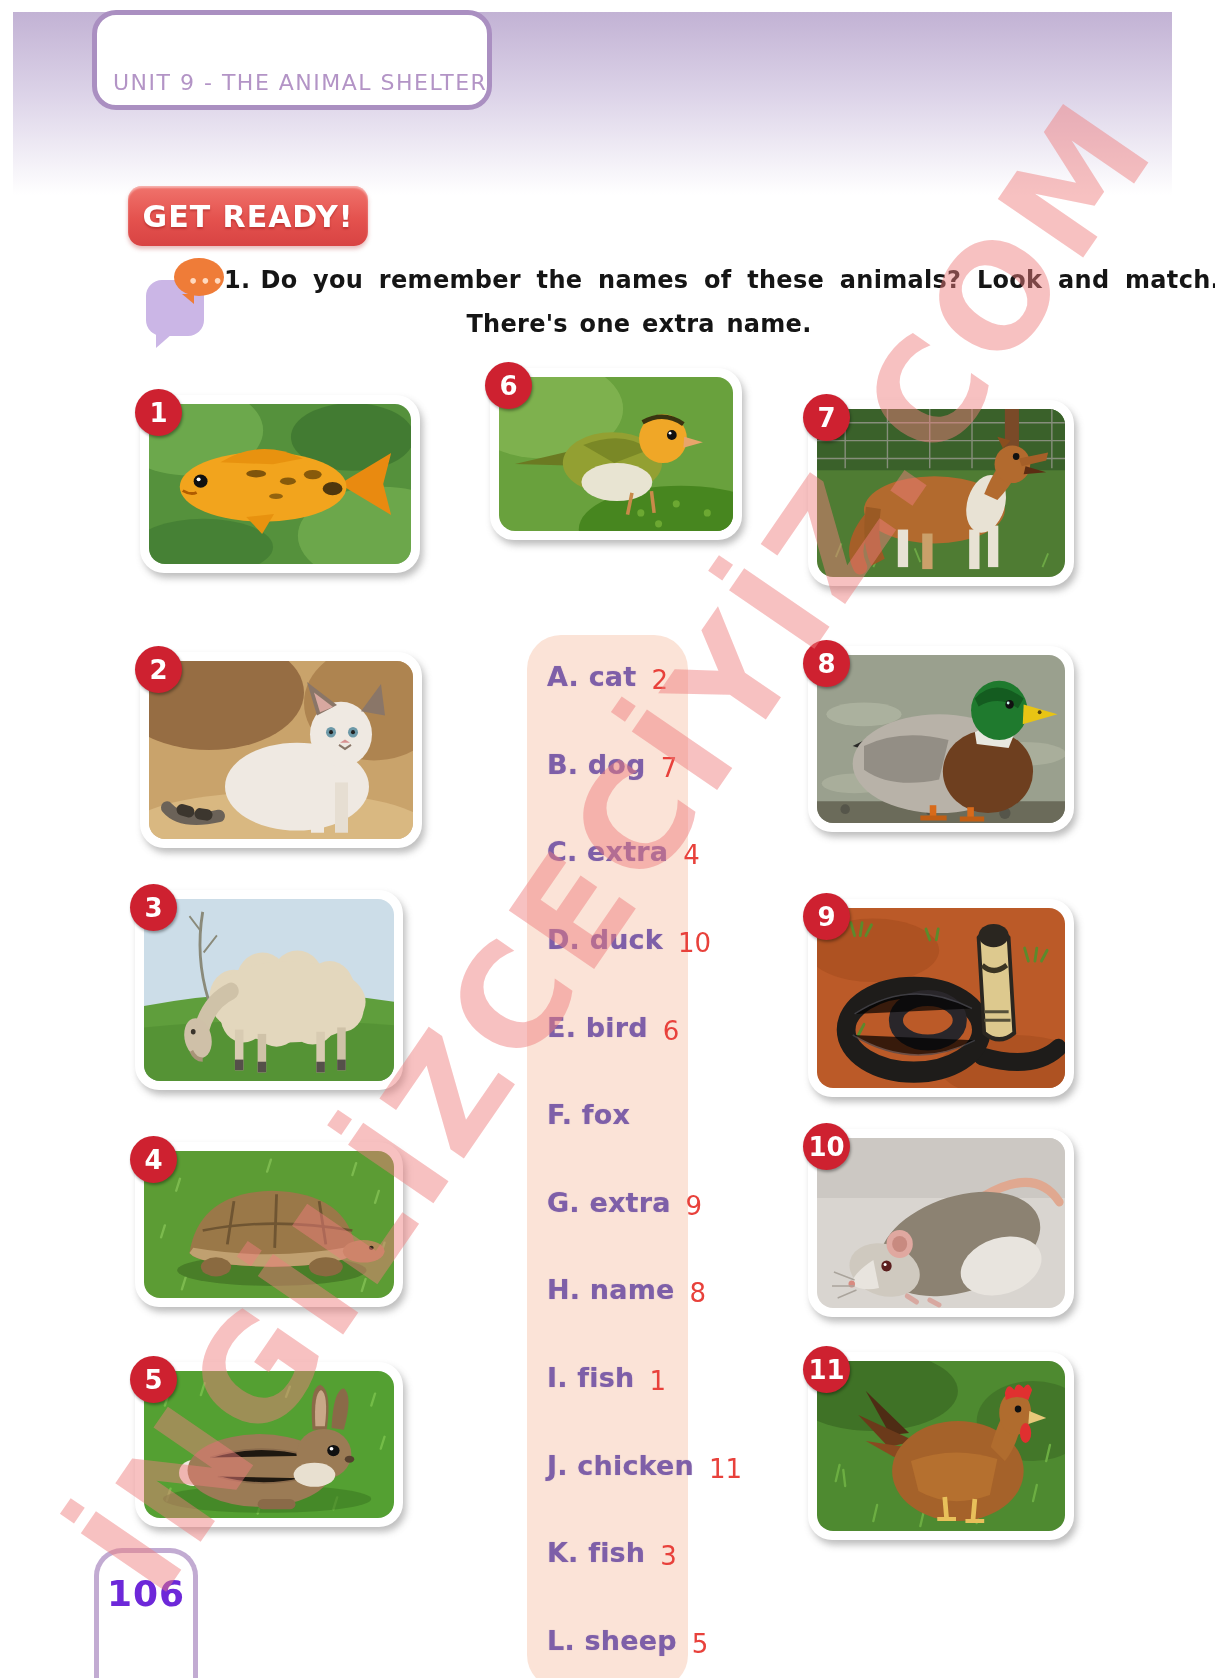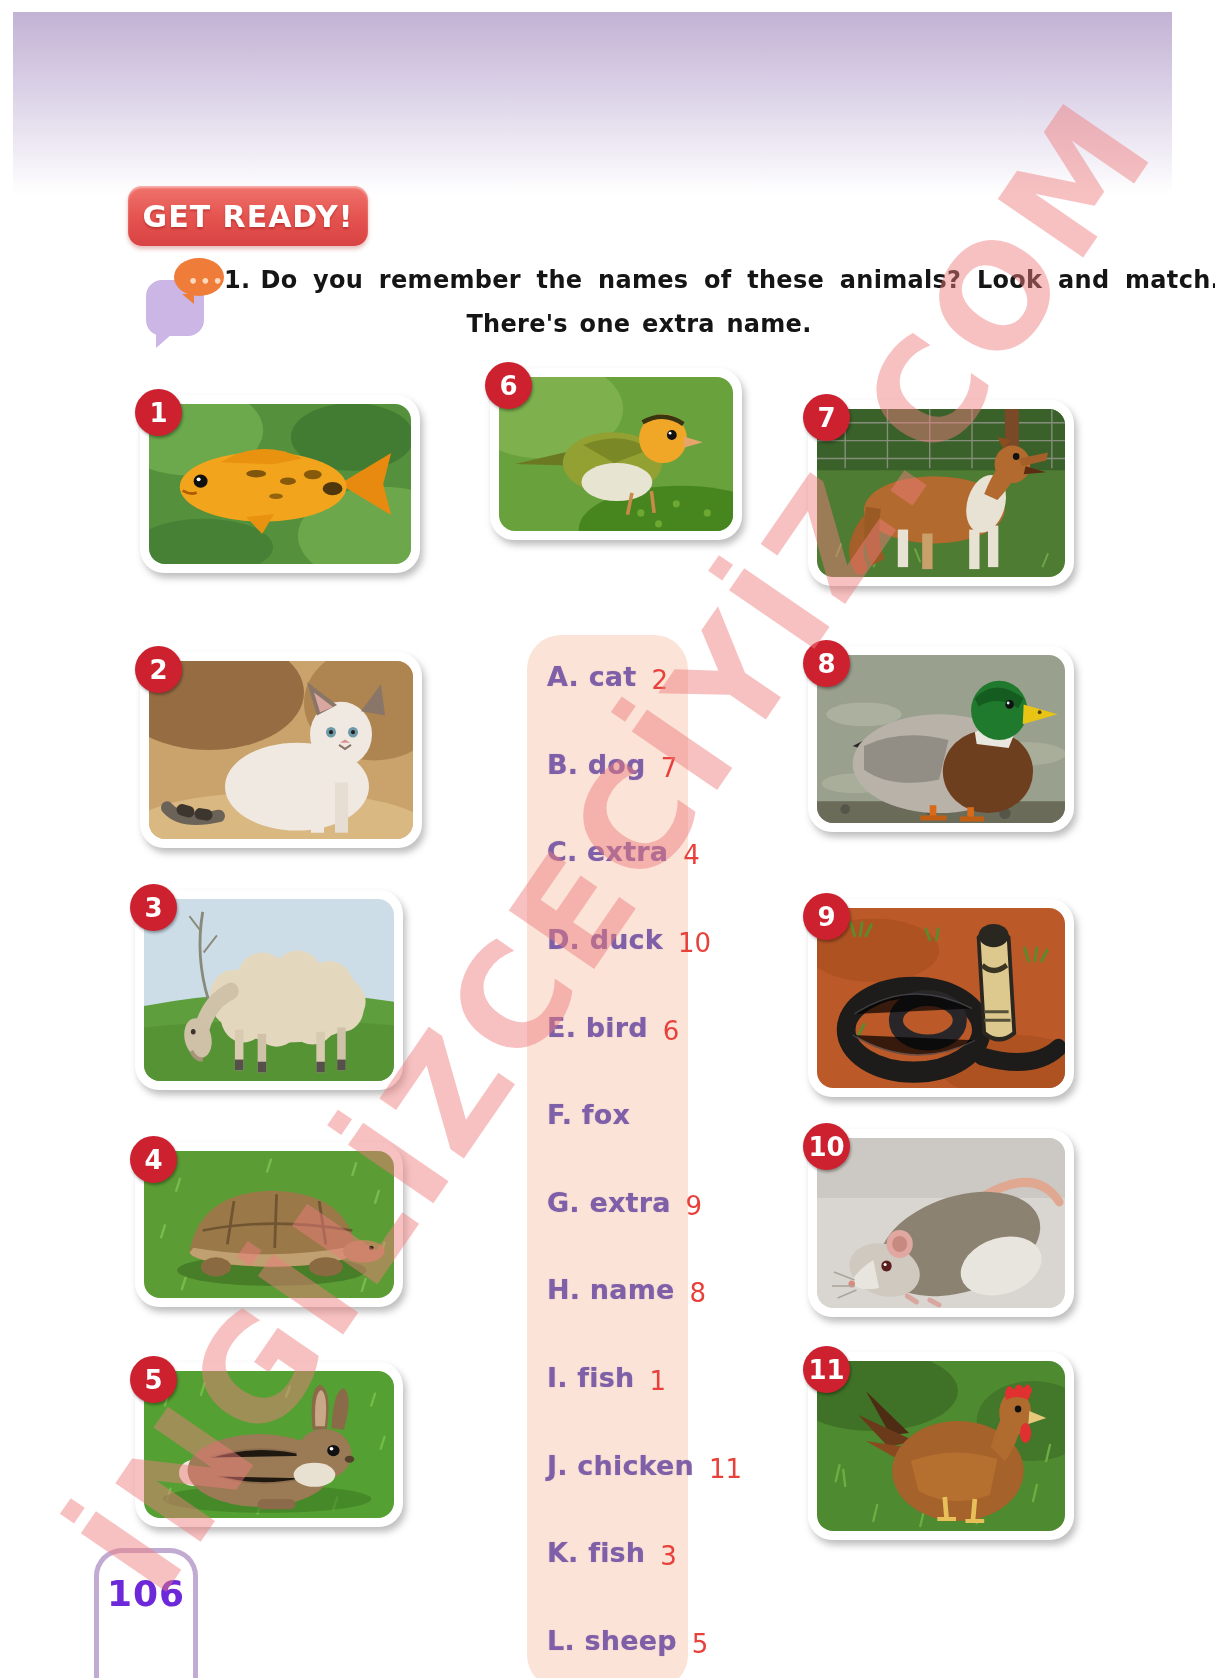--- a/index.html
+++ b/index.html
@@ -71,20 +71,23 @@
       transform:rotate(-55.5deg);color:rgba(239,125,125,.48);font-size:142px;font-weight:bold;
       letter-spacing:8px;white-space:nowrap;z-index:9;pointer-events:none;}
 </style>
 </head>
 <body>
 
 <div class="page">
 
   <div class="band"></div>
 
+  <div class="unit-box">
+    <span>UNIT 9 - THE ANIMAL SHELTER</span>
+  </div>
 
   <div class="banner">
     <span>GET READY!</span>
   </div>
 
   <div class="bubble">
     <div class="b1"></div>
     <div class="b2"></div>
     <div class="dots">•••</div>
   </div>

